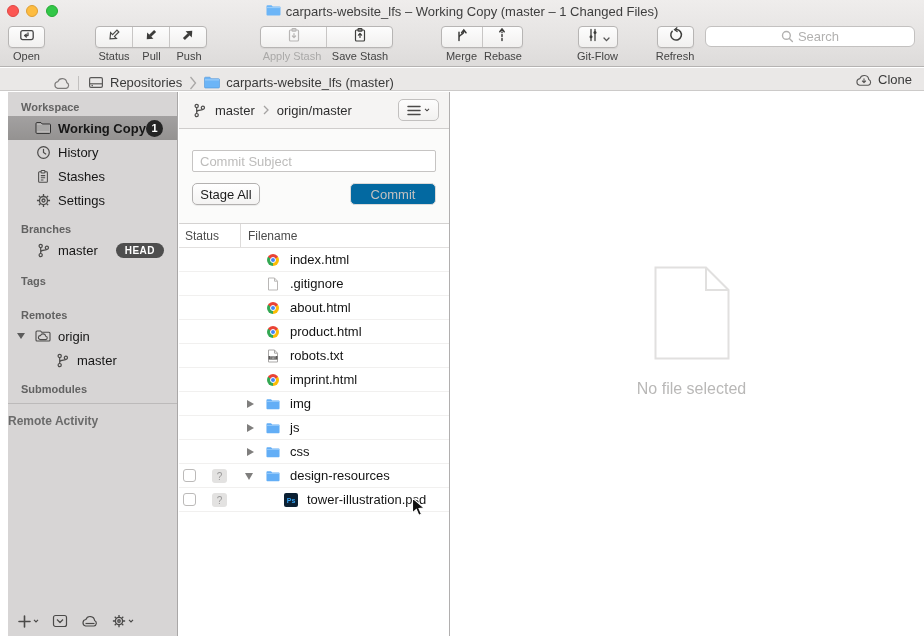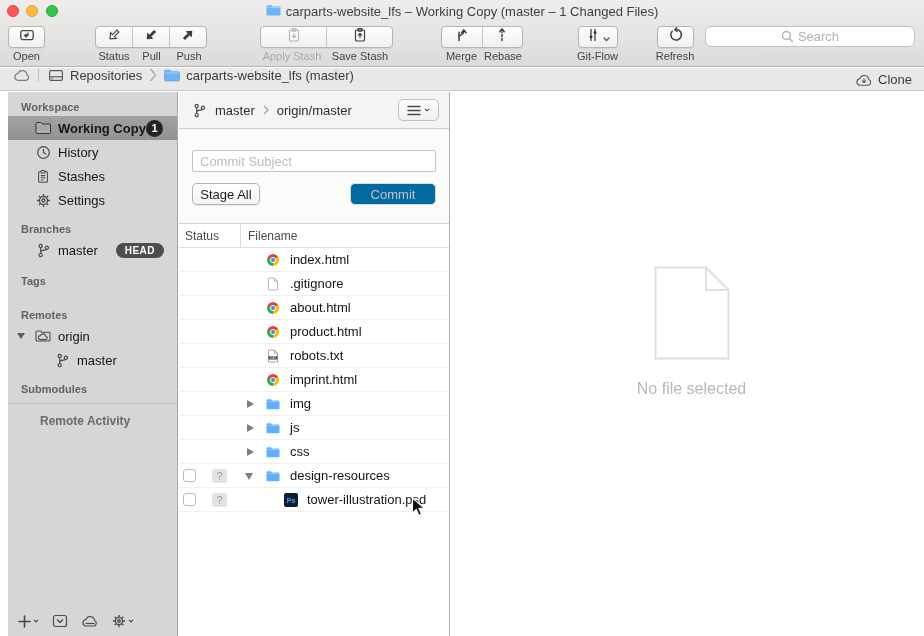--- a/index.html
+++ b/index.html
@@ -30,21 +30,21 @@
   .tb-seg:last-child { border-right:none; }
   .tb-label { position:absolute; top:50px; font-size:11px; color:#434343; text-align:center; }
   .tb-label.dis { color:#aaa9a8; }
   .searchbox { position:absolute; left:705px; top:26px; width:210px; height:21px;
                background:#fff; border:1px solid #c3c1c0; border-radius:6px;
                display:flex; align-items:center; justify-content:center; gap:4px; }
   .searchbox span { font-size:13px; color:#b2b1b0; }
 
   
   .pathbar { position:absolute; left:0; top:68px; width:924px; height:23px; background:#eae8e7;
-             border-bottom:1px solid #cccac9; display:flex; align-items:flex-start; font-size:13px; color:#3a3a3a; }
+             border-bottom:1px solid #cccac9; display:flex; align-items:flex-end; font-size:13px; color:#3a3a3a;padding-left:40px; }
   .pathbar .vdiv { width:1px; height:14px; background:#c2c0bf; margin:0 9px 0 7px; }
   .pb-item { display:flex; align-items:center; gap:6px; }
   .pb-chev { margin:0 7px; }
   .clone-btn { position:absolute; right:12px; top:0; height:23px; display:flex; align-items:center; gap:5px; font-size:13px; color:#3a3a3a; }
 
   
   .main { position:absolute; left:8px; top:92px; width:924px; height:544px; }
 
   
   .sidebar { position:absolute; left:0; top:0; width:170px; height:544px; background:#d7d5d5; border-right:1px solid #a9a7a7; }
@@ -52,21 +52,21 @@
   .side-item { height:24px; display:flex; align-items:center; padding-left:27px; font-size:13px; color:#161616; gap:7px; position:relative; }
   .side-item.selected { background:linear-gradient(#a3a1a1,#949291); font-weight:bold; }
   .side-item .sicon { width:16px; height:16px; flex:0 0 16px; display:flex; align-items:center; justify-content:center; }
   .count-badge { position:absolute; right:14px; width:17px; height:17px; border-radius:50%; background:#242424;
                  color:#fff; font-size:11px; font-weight:bold; display:flex; align-items:center; justify-content:center; }
   .head-badge { position:absolute; right:13px; background:#4e4e4e; color:#fff; font-size:10px; font-weight:bold;
                 padding:2px 9px; border-radius:9px; letter-spacing:.5px; }
   .tri-side { width:0; height:0; border-left:6px solid #5c5c5c; border-top:4px solid transparent; border-bottom:4px solid transparent; position:absolute; left:11px; }
   .tri-side.open { border-left:4px solid transparent; border-right:4px solid transparent; border-top:6px solid #5c5c5c; border-bottom:none; left:9px; }
   .side-divider { height:1px; background:#bcbaba; margin-top:5px; }
-  .remote-activity { margin-top:8px; height:18px; line-height:18px; padding-left:32px; font-size:12px; font-weight:bold; color:#6b6b6b; }
+  .remote-activity { margin-top:8px; height:18px; line-height:18px; padding-left:0; font-size:12px; font-weight:bold; color:#6b6b6b; }
   .side-footer { position:absolute; left:0; bottom:0; width:100%; height:30px; display:flex; align-items:center; padding-left:10px; gap:13px; }
   .foot-btn { display:flex; align-items:center; gap:2px; }
 
   
   .commit-panel { position:absolute; left:171px; top:0; width:271px; height:544px; background:#fff; border-right:1px solid #b1afaf; }
   .branchbar { height:37px; background:#f5f4f3; border-bottom:1px solid #cfcdcc; display:flex; align-items:center; padding:0 10px 0 13px; gap:8px; }
   .branchbar .bname { font-size:13px; color:#2e2e2e; }
   .view-btn { margin-left:auto; width:41px; height:22px; border:1px solid #c2c0bf; border-radius:5px;
               background:linear-gradient(#fdfdfd,#f2f1f0); display:flex; align-items:center; justify-content:center; gap:3px; }
   .commit-area { height:95px; background:#fbfbfa; border-bottom:1px solid #d4d2d1; padding:21px 13px 0 13px; }

